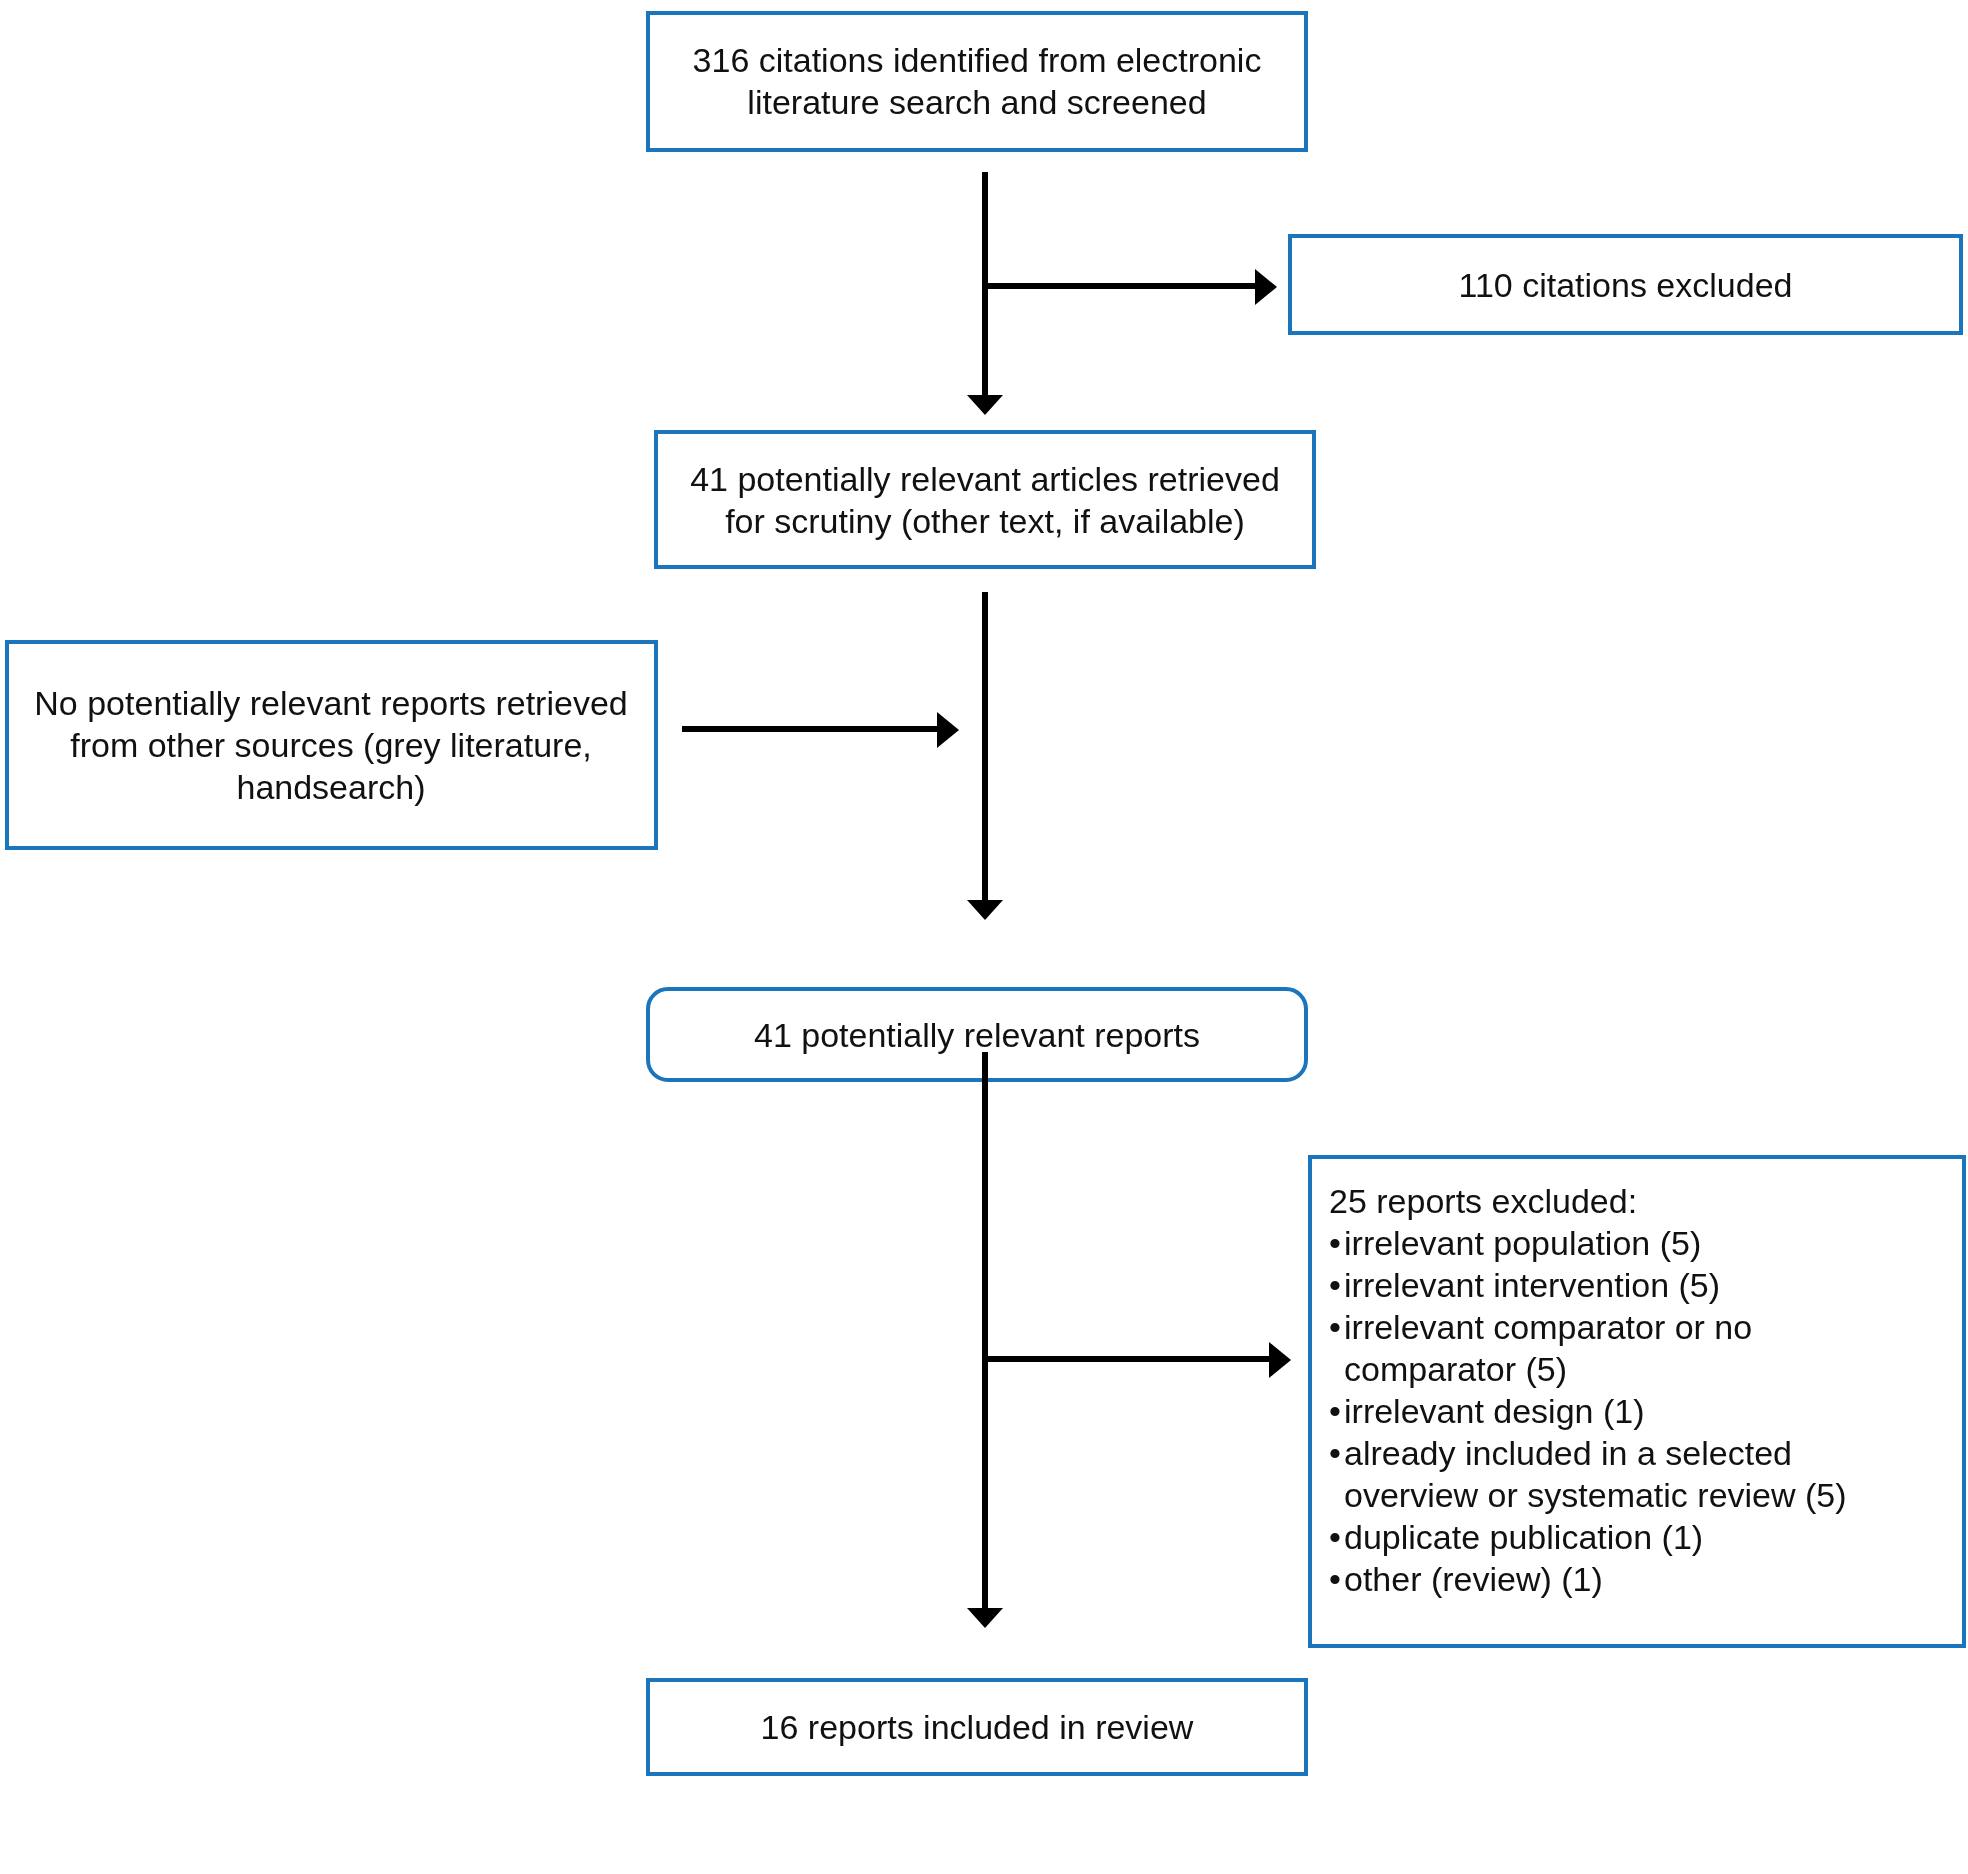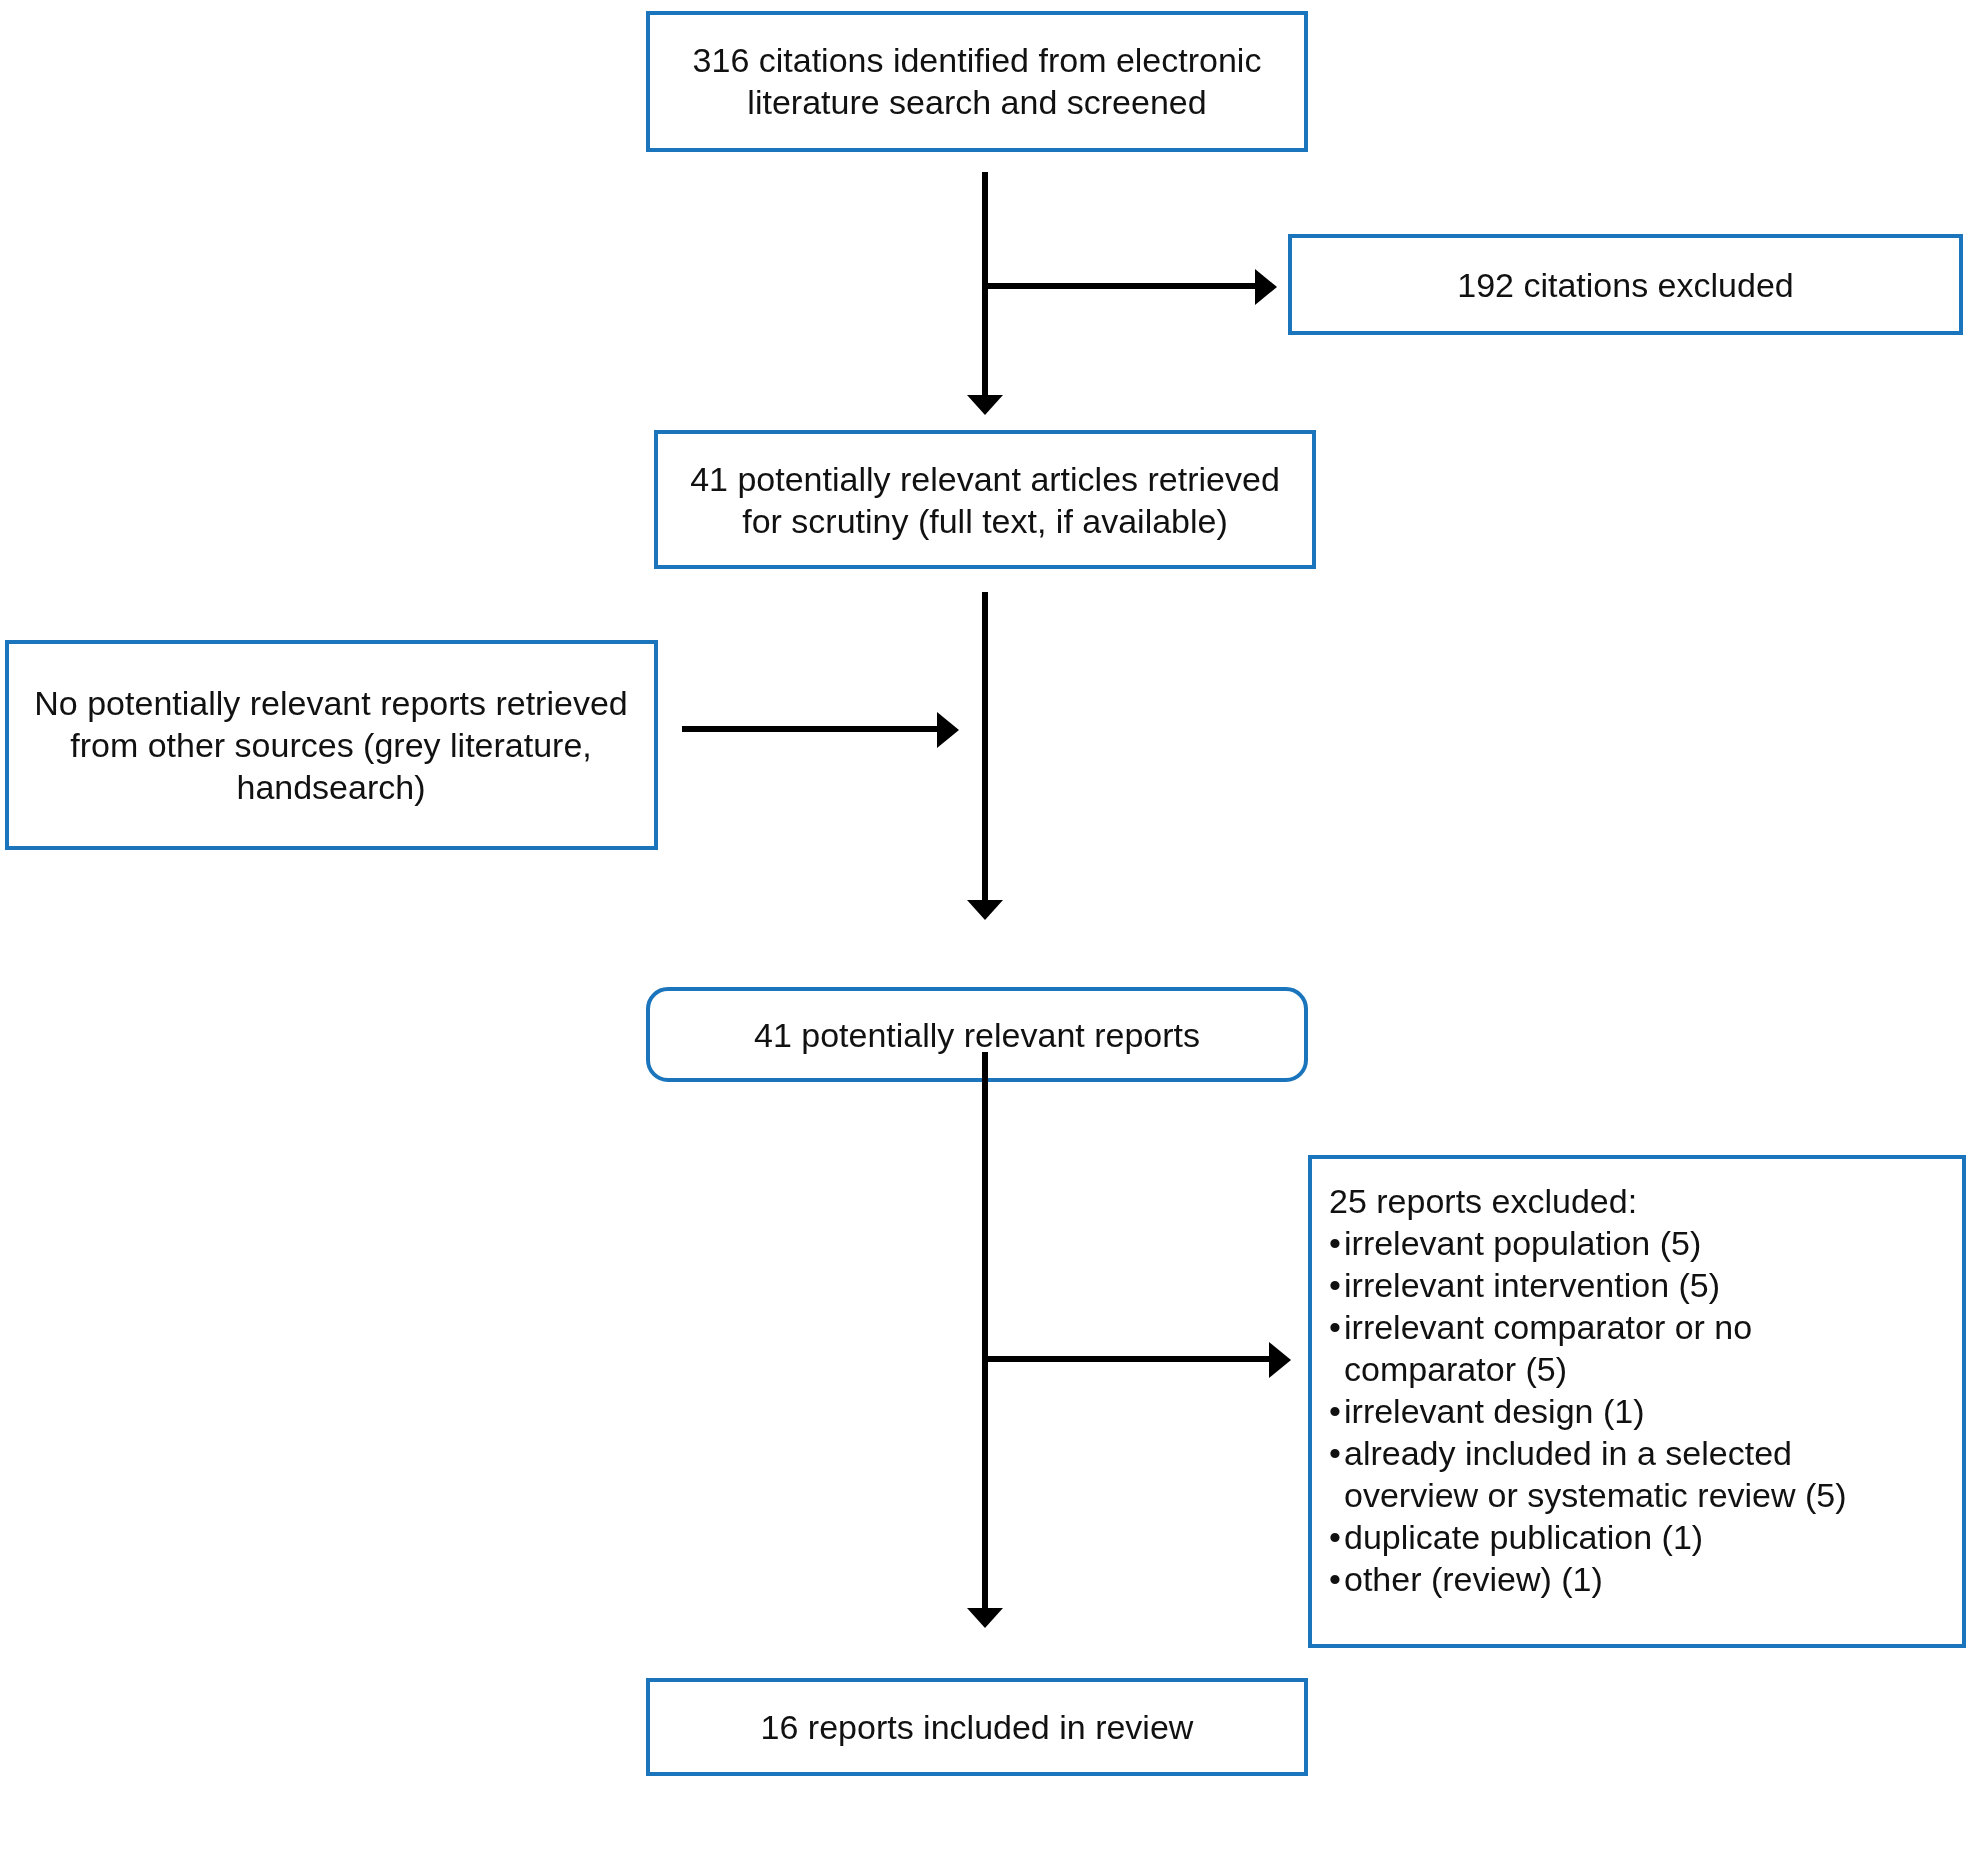--- a/index.html
+++ b/index.html
@@ -58,26 +58,26 @@
     <div class="bline">316 citations identified from electronic</div>
     <div class="bline">literature search and screened</div>
   </div>
 
   <div class="vline" style="left:982px; top:172px; height:223px;"></div>
   <div class="arrow-down" style="left:967px; top:395px;"></div>
   <div class="hline" style="left:985px; top:283px; width:270px;"></div>
   <div class="arrow-right" style="left:1255px; top:269px;"></div>
 
   <div class="fc-box centered" style="left:1288px; top:234px; width:675px; height:101px;">
-    <div class="bline">192 citations excluded</div>
+    <div class="bline">110 citations excluded</div>
   </div>
 
   <div class="fc-box centered" style="left:654px; top:430px; width:662px; height:139px;">
     <div class="bline">41 potentially relevant articles retrieved</div>
-    <div class="bline">for scrutiny (full text, if available)</div>
+    <div class="bline">for scrutiny (other text, if available)</div>
   </div>
 
   <div class="vline" style="left:982px; top:592px; height:308px;"></div>
   <div class="arrow-down" style="left:967px; top:900px;"></div>
 
   <div class="fc-box centered" style="left:4.5px; top:640px; width:653px; height:210px;">
     <div class="bline">No potentially relevant reports retrieved</div>
     <div class="bline">from other sources (grey literature,</div>
     <div class="bline">handsearch)</div>
   </div>

